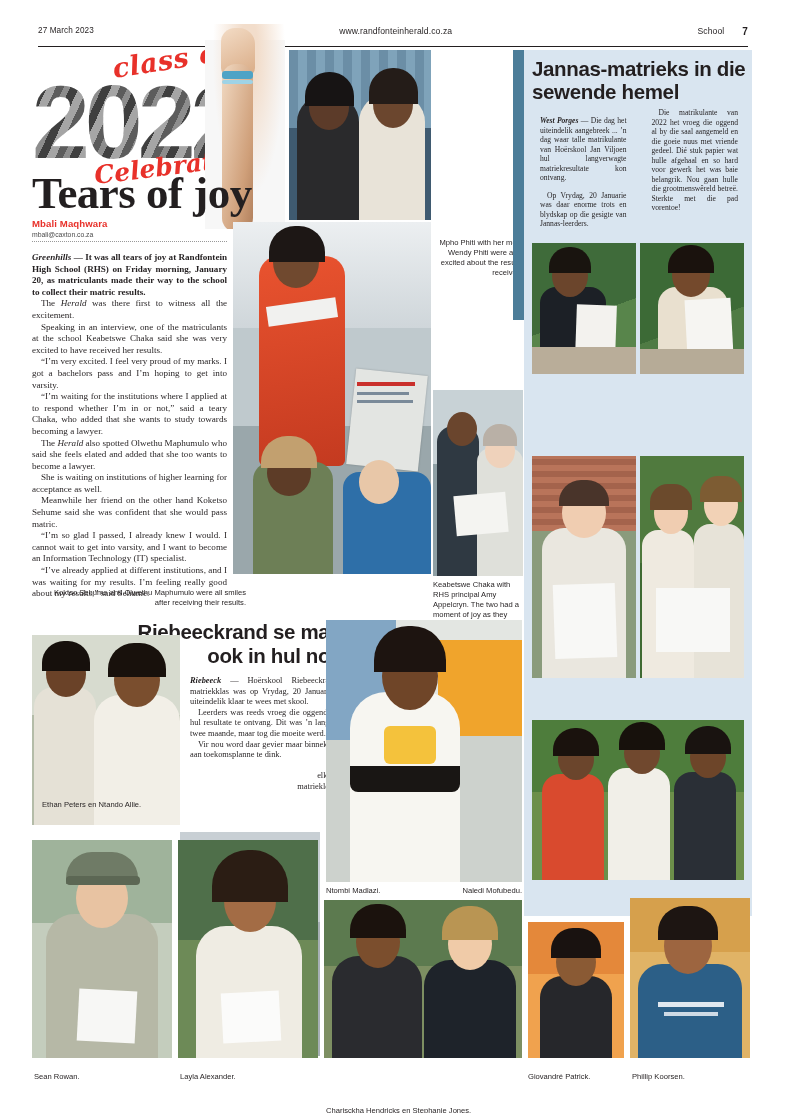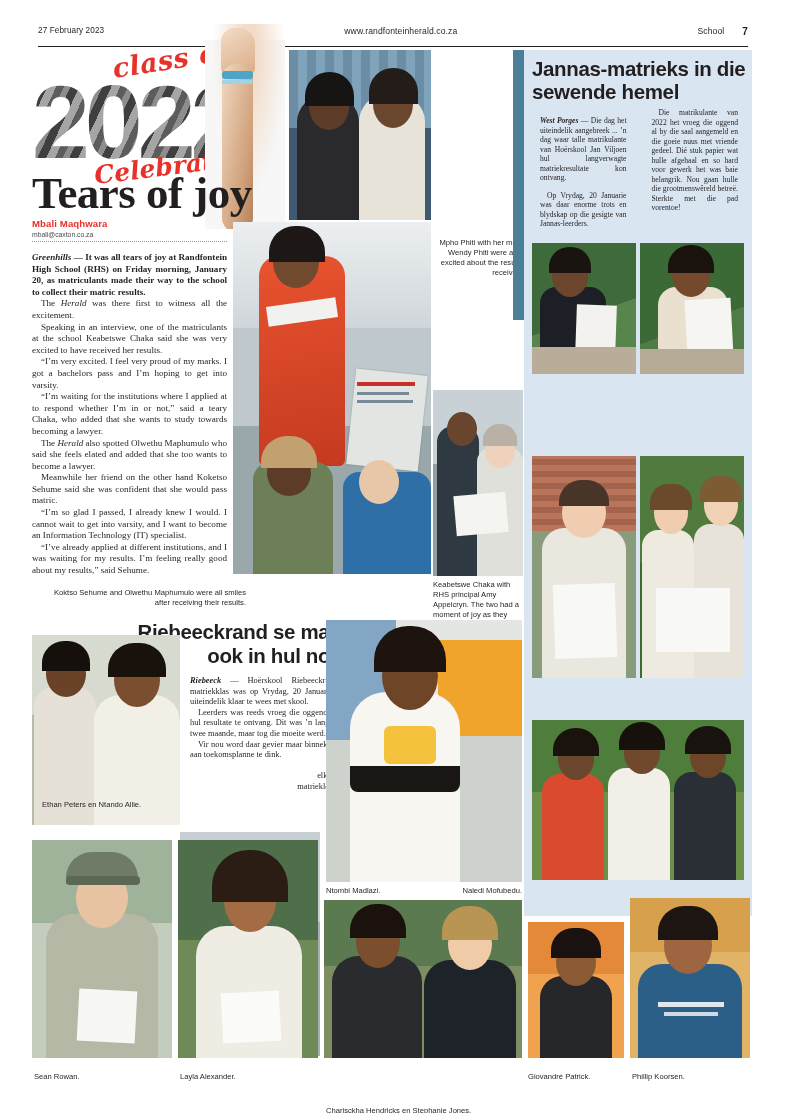--- a/index.html
+++ b/index.html
@@ -120,21 +120,21 @@
   .col-b p { margin:0; text-indent:8px; text-align:justify; }
   .col-b p.first { text-indent:0; }
   .col-b p.r1 { text-align:right; text-indent:0; padding-left:38px; }
   .col-b p.r2 { text-align:right; text-indent:0; padding-left:74px; }
   .col-b .dl { font-weight:bold; font-style:italic; }
 </style>
 </head>
 <body>
 
 <div class="runhead">
-  <span>27 February 2023</span>
+  <span>27 March 2023</span>
   <span class="url">www.randfonteinherald.co.za</span>
   <span class="right">
     <span class="sect">School</span>
     <span class="pageno">7</span>
   </span>
 </div>
 <div class="rule"></div>
 
 <div class="masthead">
   <div class="script-top">class of</div>
@@ -162,20 +162,21 @@
   <div class="dots"></div>
 </div>
 
 <div class="col-a">
   <p class="first"><span class="dl">Greenhills</span><span class="lead"> — <span>It was all tears of joy at Randfontein High School (RHS) on Friday morning, January 20, as matriculants made their way to the school to collect their matric results.</span></span></p>
   <p>The <em>Herald</em> was there first to witness all the excitement.</p>
   <p>Speaking in an interview, one of the matriculants at the school Keabetswe Chaka said she was very excited to have received her results.</p>
   <p>“I’m very excited. I feel very proud of my marks. I got a bachelors pass and I’m hoping to get into varsity.</p>
   <p>“I’m waiting for the institutions where I applied at to respond whether I’m in or not,” said a teary Chaka, who added that she wants to study towards becoming a lawyer.</p>
   <p>The <em>Herald</em> also spotted Olwethu Maphumulo who said she feels elated and added that she too wants to become a lawyer.</p>
+  <p>She is waiting on institutions of higher learning for acceptance as well.</p>
   <p>Meanwhile her friend on the other hand Koketso Sehume said she was confident that she would pass matric.</p>
   <p>“I’m so glad I passed, I already knew I would. I cannot wait to get into varsity, and I want to become an Information Technology (IT) specialist.</p>
   <p>“I’ve already applied at different institutions, and I was waiting for my results. I’m feeling really good about my results,” said Sehume.</p>
 </div>
 
 <div class="ph" style="left:289px; top:50px; width:142px; height:170px;">
   <div class="sky" style="background:linear-gradient(180deg,#6f8fa8 0 38%, #3f5a70 38% 100%);"></div>
   <div style="position:absolute; left:0; top:0; width:100%; height:46%;
     background:repeating-linear-gradient(90deg,#6b8ea6 0 9px,#7fa3ba 9px 18px);"></div>
   <div style="position:absolute; left:8px; top:46px; width:62px; height:124px; background:#2a2a2c; border-radius:26px 26px 0 0;"></div>

